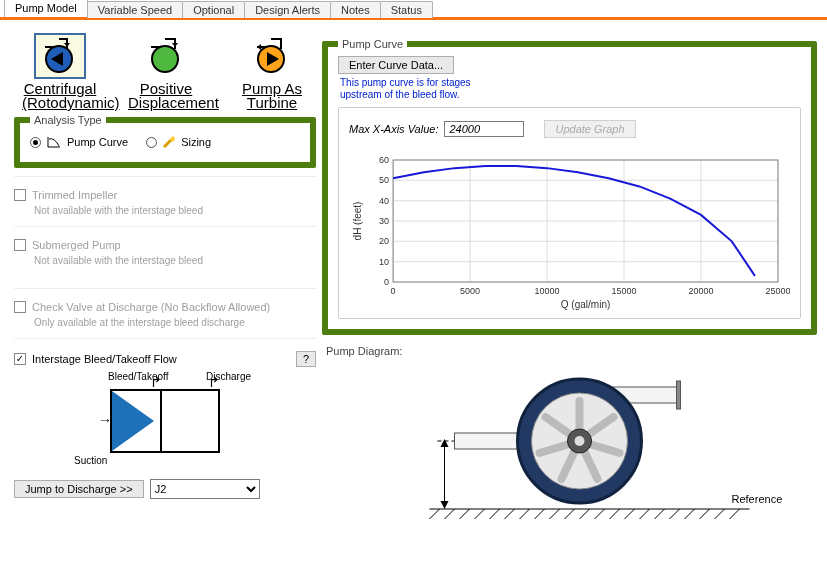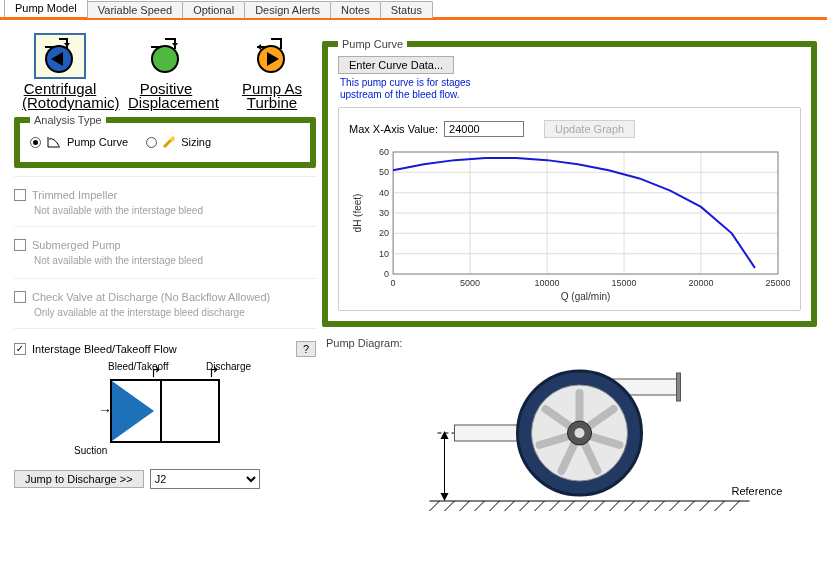--- a/index.html
+++ b/index.html
@@ -231,21 +231,21 @@
         </div>
       <div class="hint">Not available with the interstage bleed</div>
     </div>
     <div class="disabled" style="border-top:1px solid #eee;margin-top:6px;padding:8px 0 4px;">
       <div class="row">
           <span class="chk"></span>
         <span>Submerged Pump</span>
         </div>
       <div class="hint">Not available with the interstage bleed</div>
     </div>
-    <div class="disabled" style="border-top:1px solid #eee;margin-top:8px;padding:8px 0 4px;">
+    <div class="disabled" style="border-top:1px solid #eee;margin-top:18px;padding:8px 0 4px;">
       <div class="row">
           <span class="chk"></span>
         <span>Check Valve at Discharge (No Backflow Allowed)</span>
         </div>
       <div class="hint">Only available at the interstage bleed discharge</div>
     </div>
 
     <div style="border-top:1px solid #eee;margin-top:6px;padding:8px 0 4px;">
       <div class="row">
         <span class="chk checked"></span>
@@ -279,21 +279,21 @@
     <fieldset class="group">
       <legend>Pump Curve</legend>
 
       <div class="enter-row">
         <button class="small-btn">Enter Curve Data...</button>
       </div>
       <div class="blue-note" style="white-space:pre-line">This pump curve is for stages
 upstream of the bleed flow.</div>
 
       <div class="chart-box">
-        <div class="row" style="margin-bottom:6px;">
+        <div class="row" style="margin-bottom:14px;font-style:italic;">
           <span>Max X-Axis Value:</span>
           <input type="text" class="field" style="width: 80px;" value="24000">
           <span style="width:8px"></span>
           <span class="btn-disabled">Update Graph</span>
         </div>
         <svg class="chart-area" id="chart" viewBox="0 0 440 160" preserveAspectRatio="none">
             <line x1="44" y1="8" x2="44" y2="130" stroke="#ddd"></line>
             <text x="44" y="142" font-size="9" text-anchor="middle" fill="#333">0</text>
             <line x1="120.80000000000001" y1="8" x2="120.80000000000001" y2="130" stroke="#ddd"></line>
             <text x="120.80000000000001" y="142" font-size="9" text-anchor="middle" fill="#333">5000</text>

